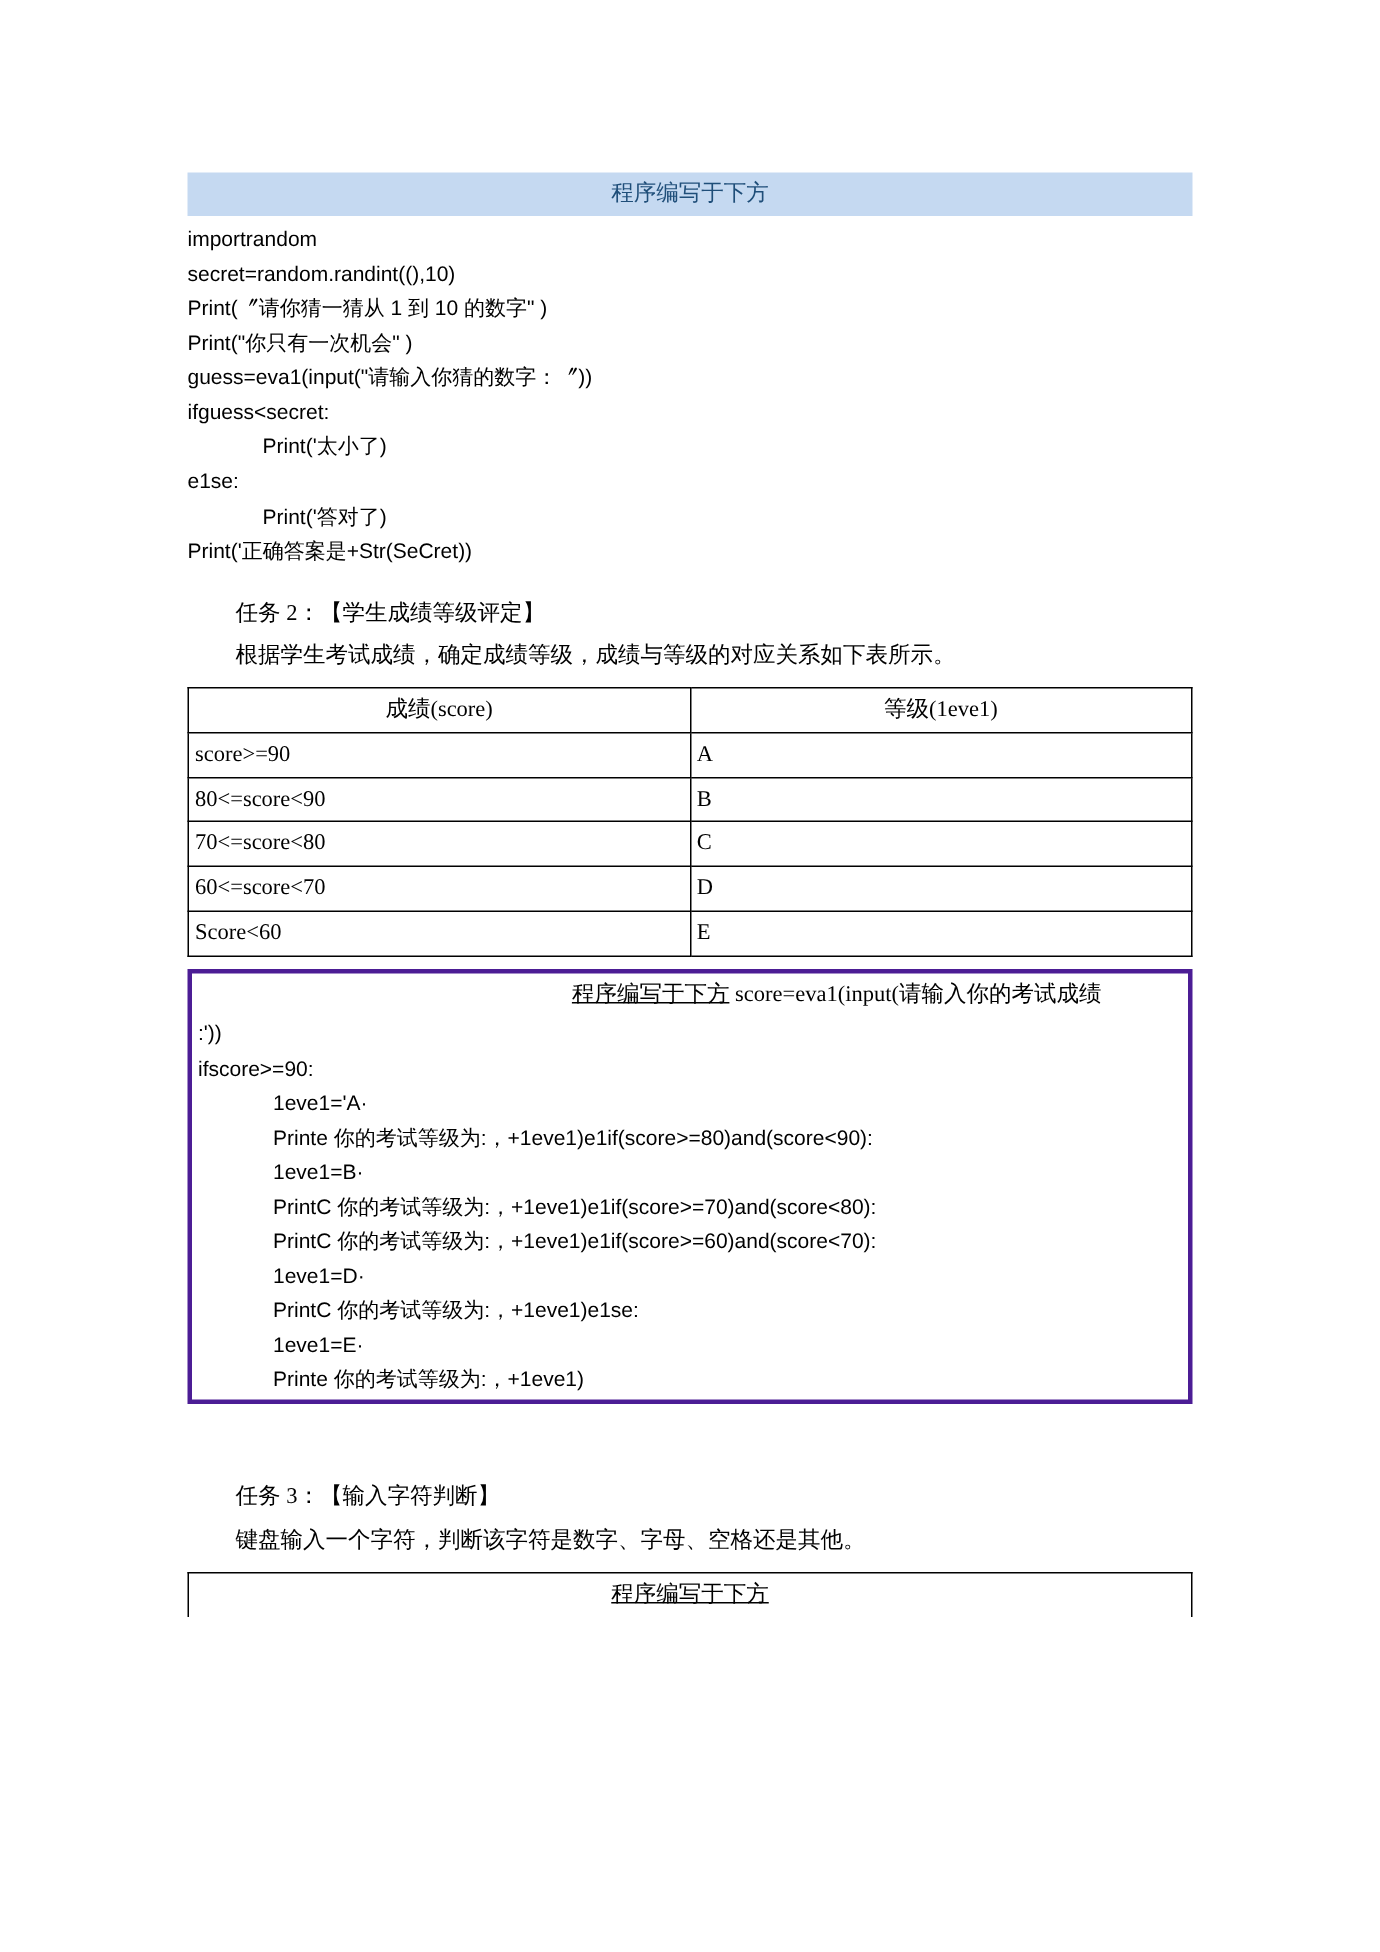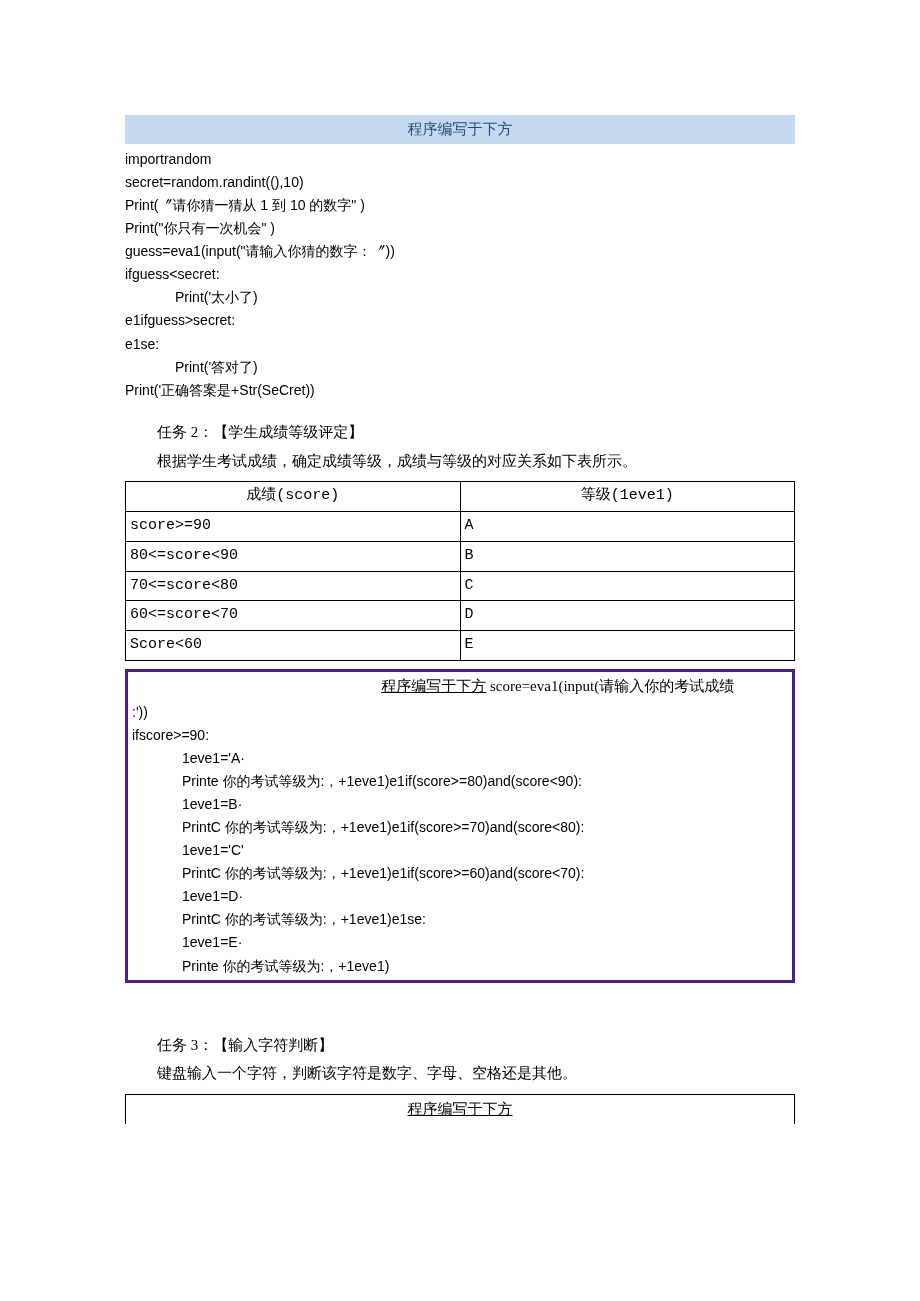--- a/index.html
+++ b/index.html
@@ -44,21 +44,20 @@
   }
   .section-desc {
     margin-bottom: 8px;
     padding-left: 32px;
   }
   table.grade-table {
     width: 100%;
     border-collapse: collapse;
     margin-top: 4px;
     margin-bottom: 8px;
-    font-family: Liberation Mono, monospace;
   }
   table.grade-table th, table.grade-table td {
     border: 1px solid #000000;
     padding: 2px 4px;
     font-size: 15px;
     font-weight: normal;
   }
   table.grade-table th {
     text-align: center;
   }
@@ -100,21 +99,20 @@
   </div>
 
   <div class="code-block">
     <div class="code-line">importrandom</div>
     <div class="code-line">secret=random.randint((),10)</div>
     <div class="code-line">Print(〞请你猜一猜从 1 到 10 的数字" )</div>
     <div class="code-line">Print("你只有一次机会" )</div>
     <div class="code-line">guess=eva1(input("请输入你猜的数字：〞))</div>
     <div class="code-line">ifguess&lt;secret:</div>
     <div class="code-line indent-1">Print('太小了)</div>
-    <div class="code-line">e1ifguess&gt;secret:</div>
     <div class="code-line">e1se:</div>
     <div class="code-line indent-1">Print('答对了)</div>
     <div class="code-line">Print('正确答案是+Str(SeCret))</div>
   </div>
 
   <div class="section-title">任务 2：【学生成绩等级评定】</div>
   <div class="section-desc">根据学生考试成绩，确定成绩等级，成绩与等级的对应关系如下表所示。</div>
 
   <table class="grade-table">
     <tbody>
@@ -149,21 +147,20 @@
     <div class="first-wrap">
       <span class="lead"></span><span style="text-decoration:underline">程序编写于下方</span><span> score=eva1(input(请输入你的考试成绩</span>
     </div>
     <div class="inner">
       <div class="code-line">:'))</div>
       <div class="code-line">ifscore&gt;=90:</div>
       <div class="code-line indent-1">1eve1='A·</div>
       <div class="code-line indent-1">Printe 你的考试等级为:，+1eve1)e1if(score&gt;=80)and(score&lt;90):</div>
       <div class="code-line indent-1">1eve1=B·</div>
       <div class="code-line indent-1">PrintC 你的考试等级为:，+1eve1)e1if(score&gt;=70)and(score&lt;80):</div>
-      <div class="code-line indent-1">1eve1='C'</div>
       <div class="code-line indent-1">PrintC 你的考试等级为:，+1eve1)e1if(score&gt;=60)and(score&lt;70):</div>
       <div class="code-line indent-1">1eve1=D·</div>
       <div class="code-line indent-1">PrintC 你的考试等级为:，+1eve1)e1se:</div>
       <div class="code-line indent-1">1eve1=E·</div>
       <div class="code-line indent-1">Printe 你的考试等级为:，+1eve1)</div>
     </div>
   </div>
 
   <div style="height:24px"></div>
 

